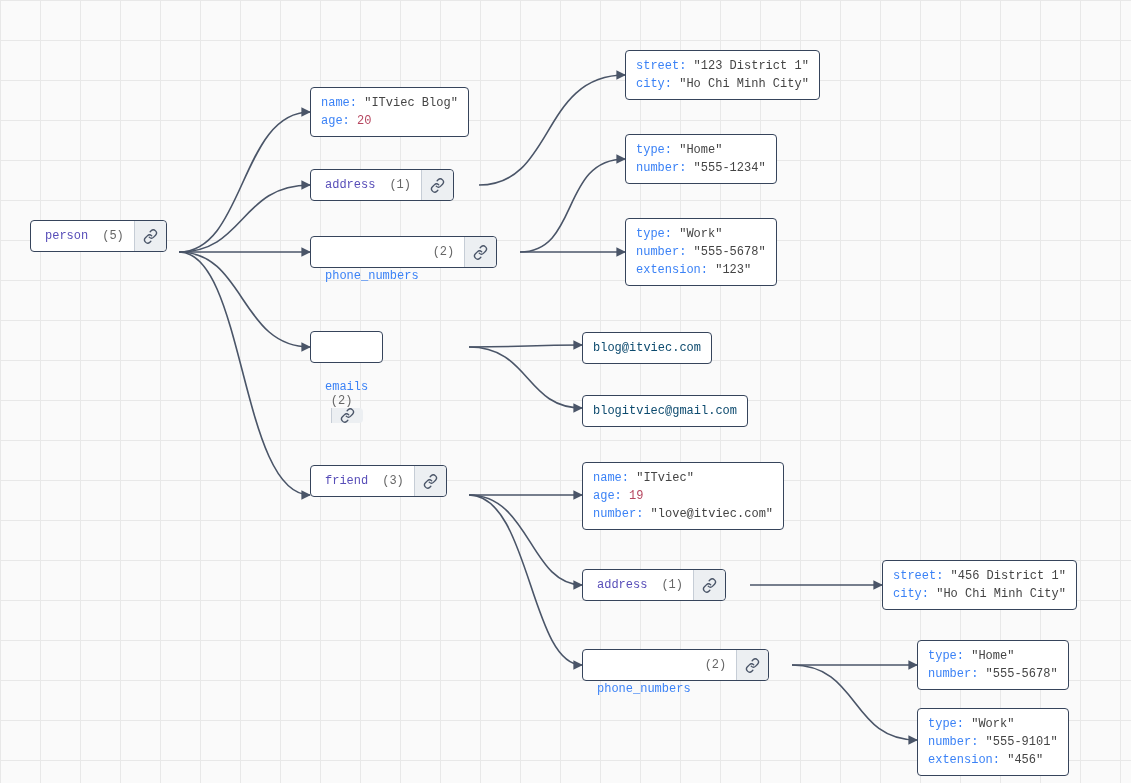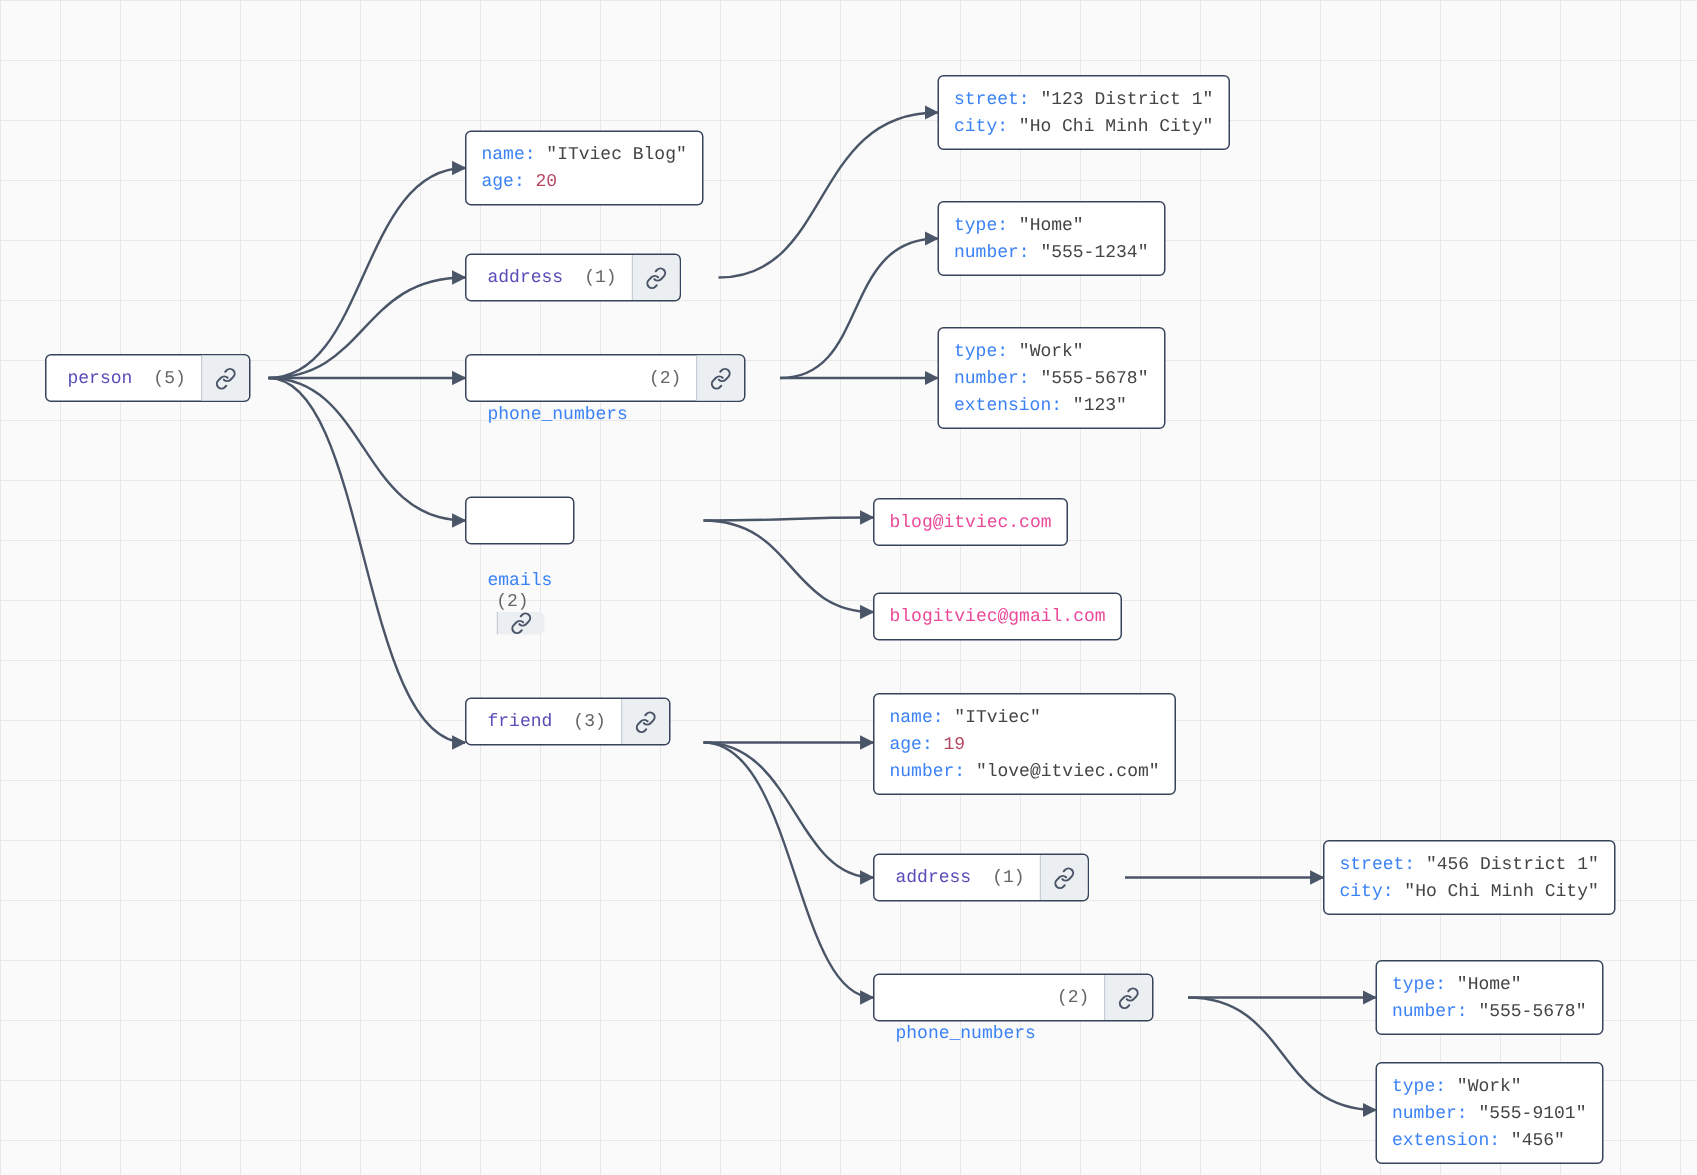--- a/index.html
+++ b/index.html
@@ -63,21 +63,21 @@
     border-radius: 4px;
     padding: 6px 10px;
     font-size: 12px;
     line-height: 18px;
     white-space: nowrap;
   }
   .leaf .row { }
   .k { color: #3b82f6; }
   .s { color: #444; }
   .n { color: #b6465f; }
-  .plain { color: #ec4899; }
+  .plain { color: #0c4a6e; }
   .link-icon { display:block; }
 </style>
 </head>
 <body>
 
 <svg class="edges">
   <defs>
     <marker id="arrow" viewBox="0 0 10 10" refX="9" refY="5" markerWidth="6" markerHeight="6" orient="auto-start-reverse">
       <path d="M0,0 L10,5 L0,10 z" fill="#4a5568"></path>
     </marker>
@@ -102,21 +102,21 @@
     <path marker-end="url(#arrow)" d="M469,495 C530,495 530,585 582,585"></path>
     <path marker-end="url(#arrow)" d="M469,495 C530,495 530,665 582,665"></path>
 
     <path marker-end="url(#arrow)" d="M750,585 C820,585 810,585 882,585"></path>
 
     <path marker-end="url(#arrow)" d="M792,665 C860,665 850,665 917,665"></path>
     <path marker-end="url(#arrow)" d="M792,665 C860,665 850,740 917,740"></path>
   </g>
 </svg>
 
-<div class="node" style="left:30px; top:236px;">
+<div class="node" style="left:30px; top:220px;">
   <span class="label">person</span>
   <span class="count">(5)</span>
   <span class="handle">
     <svg class="link-icon" width="15" height="15" viewBox="0 0 24 24" fill="none" stroke="#4a5568" stroke-width="2.2" stroke-linecap="round" stroke-linejoin="round">
         <path d="M10 13a5 5 0 0 0 7.07 0l3-3a5 5 0 0 0-7.07-7.07l-1.5 1.5"></path>
         <path d="M14 11a5 5 0 0 0-7.07 0l-3 3a5 5 0 0 0 7.07 7.07l1.5-1.5"></path>
       </svg>
   </span>
 </div>
 

